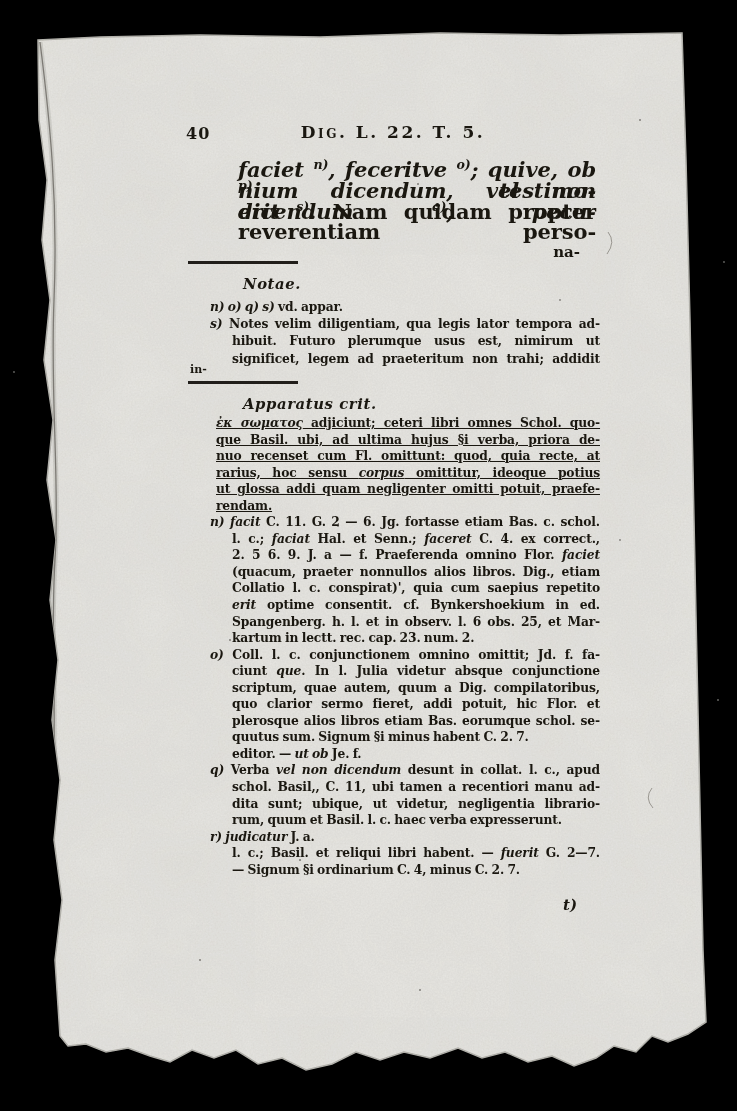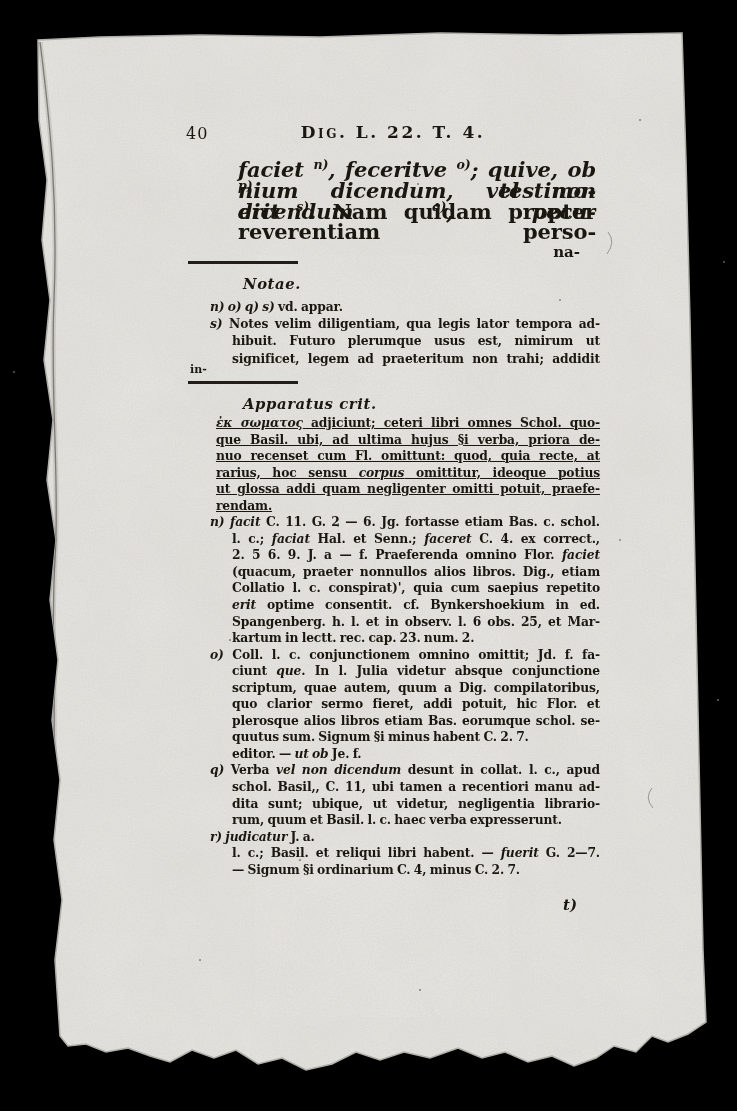--- a/index.html
+++ b/index.html
@@ -4,21 +4,21 @@
 <style>
   html,body{margin:0;padding:0;background:#000;}
   .stage{
     position:relative;width:737px;height:1111px;background:#000;overflow:hidden;
     font-family:"DejaVu Serif", serif;color:var(--ink,#1a1710);
   }
   .paper-svg{position:absolute;left:0;top:0;z-index:0;}
   .txt{position:absolute;z-index:2;}
 
   
-  .page-number{left:186px;top:124px;font-size:16px;font-weight:normal;letter-spacing:1px;}
+  .page-number{left:186px;top:124px;font-size:16px;font-weight:bold;letter-spacing:1px;}
   .running-header{left:190px;top:122px;width:406px;text-align:center;
     font-variant:small-caps;font-weight:bold;font-size:17px;letter-spacing:2.5px;}
 
   
   .lines{position:absolute;z-index:2;}
   .tl{text-align:justify;text-align-last:justify;overflow:visible;white-space:normal;}
   .tl.na{text-align:left;text-align-last:auto;}
   .it{font-style:italic;}
   .sp{font-size:60%;vertical-align:super;line-height:0;}
 
@@ -111,21 +111,21 @@
     </g>
 
     <g fill="#c9c9c4" opacity="0.5">
       <circle cx="718" cy="700" r="1"></circle>
         <circle cx="724" cy="262" r="0.9"></circle>
         <circle cx="14" cy="372" r="0.9"></circle>
     </g>
   </svg>
 
   <div class="txt page-number">40</div>
-  <div class="txt running-header">Dig. L. 22. T. 4.</div>
+  <div class="txt running-header">Dig. L. 22. T. 5.</div>
 
   <div class="lines main-lines">
       <div class="tl"><span class="it">faciet </span><span class="it sp">n)</span><span class="it">, </span><span class="it">feceritve </span><span class="it sp">o)</span><span class="it">; </span><span class="it">quive, ob </span><span class="it sp">p)</span><span class="it"> testimo-</span></div>
       <div class="tl"><span class="it">nium dicendum, vel non dicendum </span><span class="it sp">q)</span><span class="it">, pecu-</span></div>
       <div class="tl"><span class="it">erit </span><span class="it sp">s)</span><span>.  Nam quidam propter reverentiam perso-</span></div>
     </div>
   <div class="catch main-catch">na-</div>
 
   <div class="rule rule1"></div>
   <div class="sec-title notae-title">Notae.</div>

